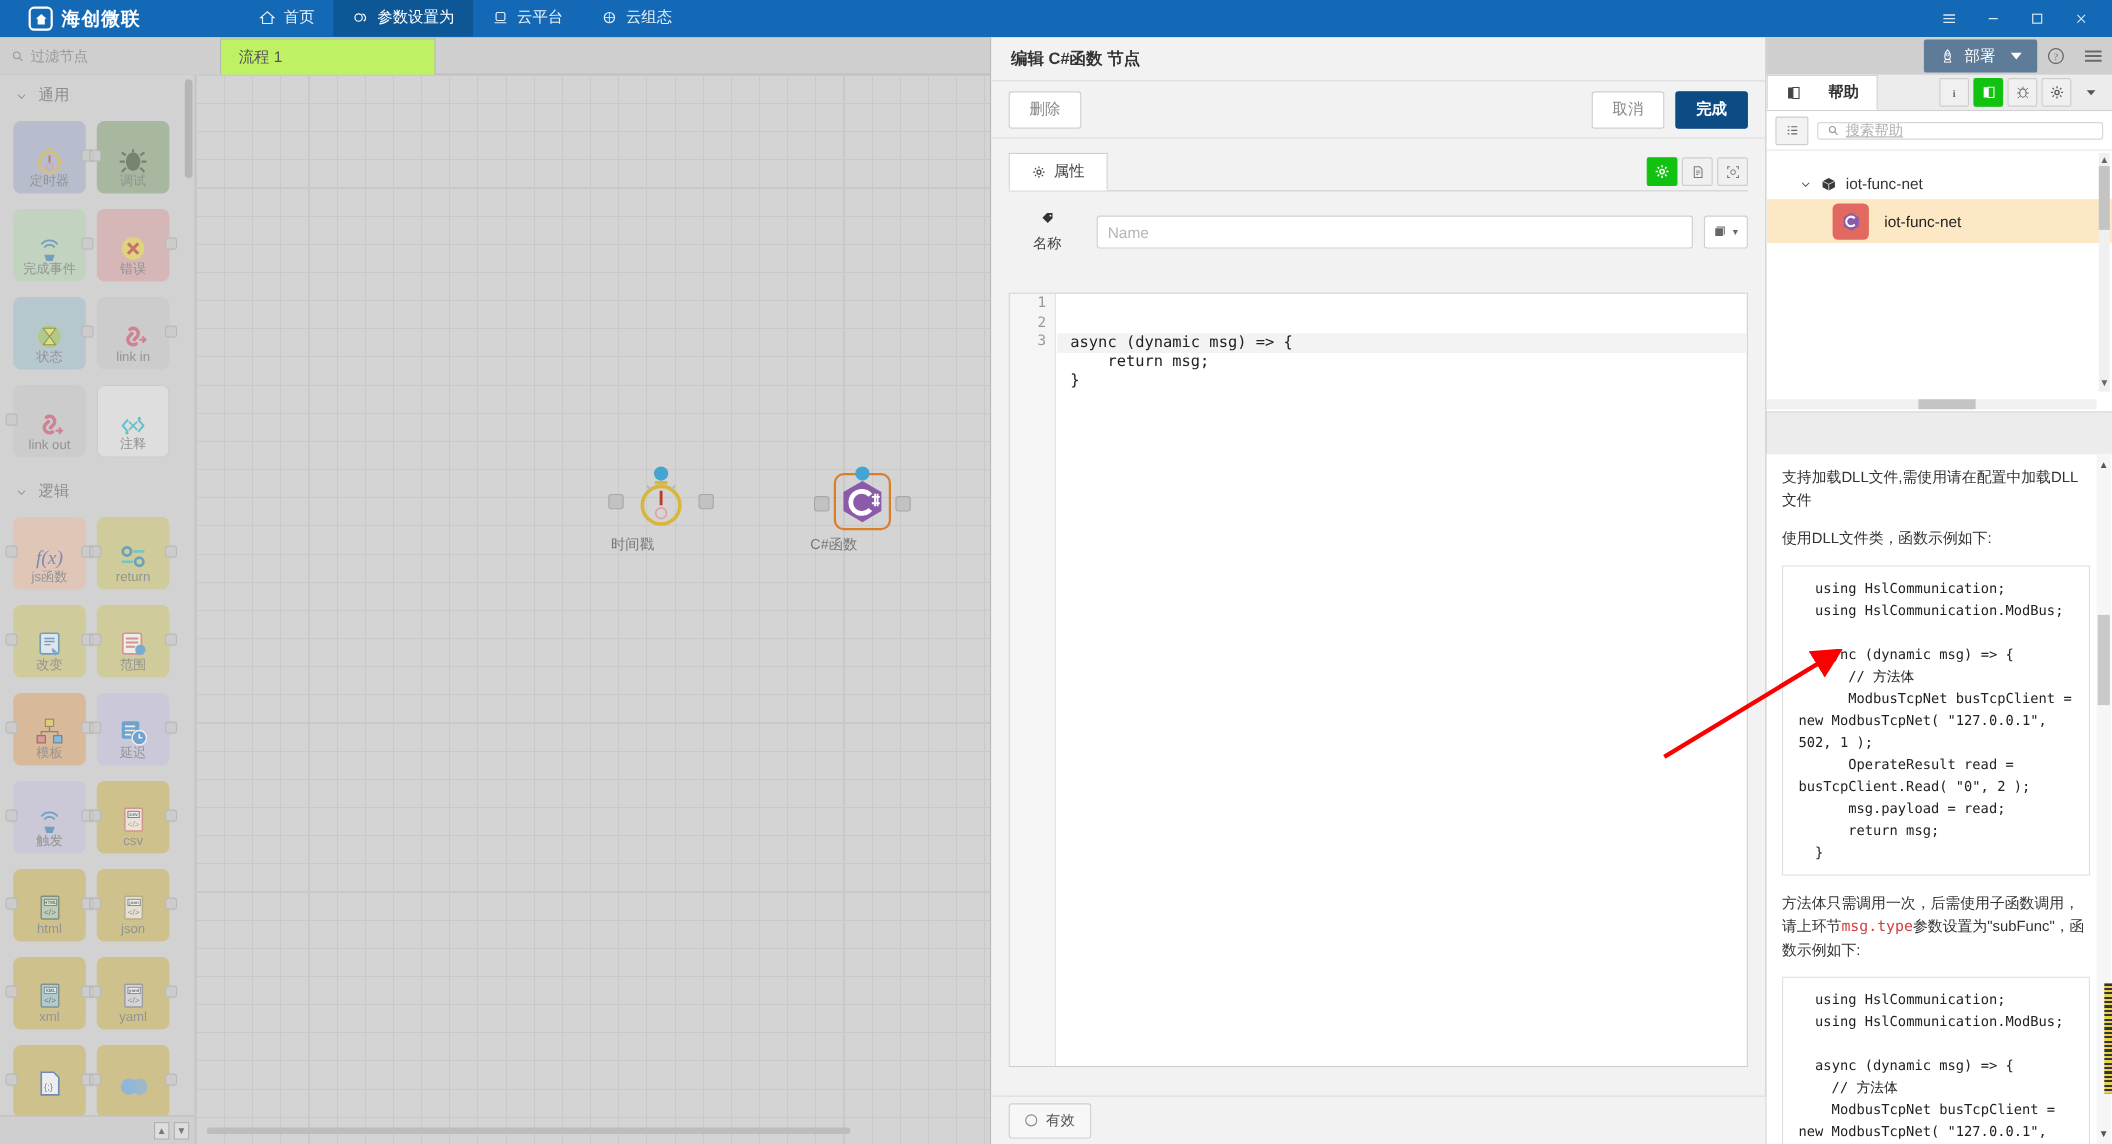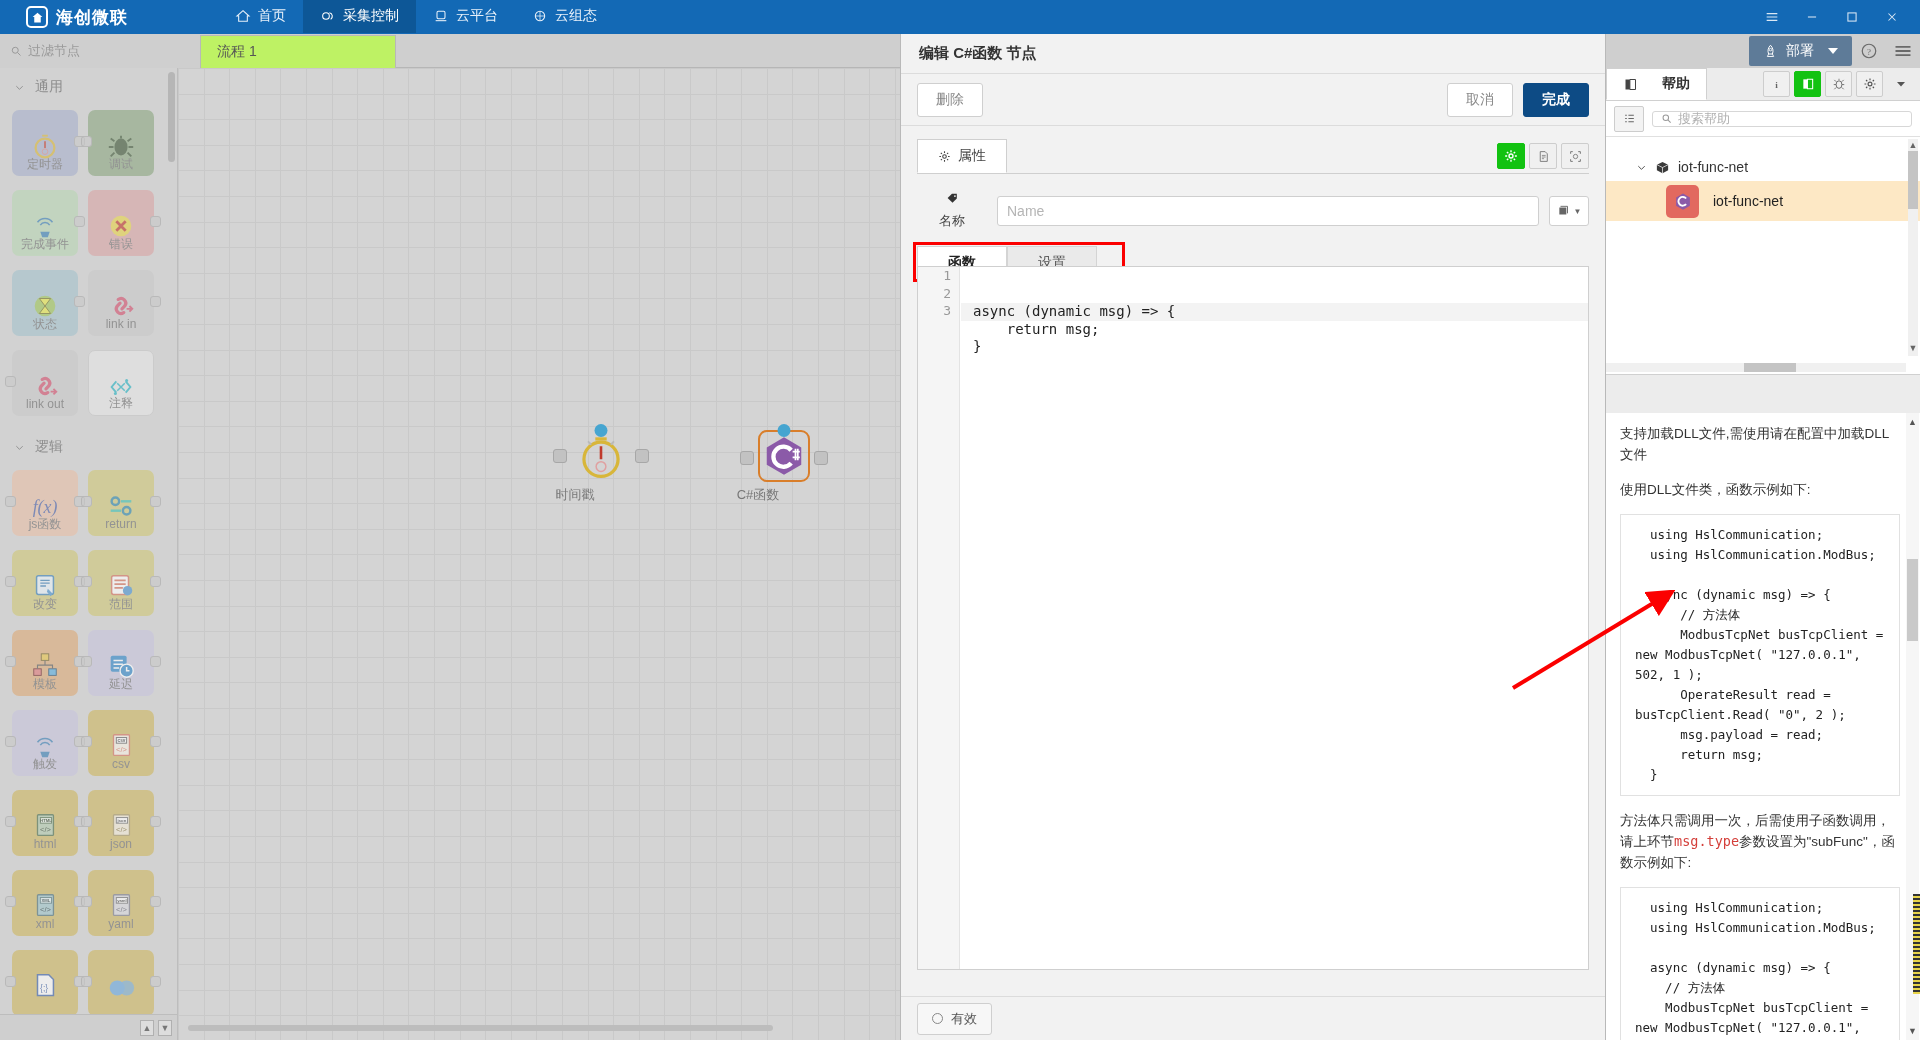--- a/index.html
+++ b/index.html
@@ -163,21 +163,21 @@
   .rtbtns{ margin-left:auto; display:flex; gap:4px; padding:0 6px 3px 0;}
   .rtbtn{ width:27px; height:26px; border:1px solid #cdcdcd; background:#f0f0f0; border-radius:2px;
           display:flex; align-items:center; justify-content:center; cursor:pointer; color:#666;}
   .rtbtn.green{ background:#12c211; border-color:#12c211; color:#fff;}
   .rtbtn.plain{ border:none; background:transparent;}
   .rsearchrow{ height:36px; display:flex; align-items:center; gap:8px; padding:0 8px; background:#fff;
                border-bottom:1px solid #e0e0e0;}
   .listbtn{ width:30px; height:26px; border:1px solid #cdcdcd; background:#f3f3f3; border-radius:2px;
             display:flex; align-items:center; justify-content:center; color:#666; cursor:pointer;}
   .rsearch{ flex:1; height:16px; border:1px solid #d7d7d7; border-radius:3px; display:flex;
-            align-items:center; gap:6px; padding:0 8px; color:#b0b0b0; font-size:13px; background:#fff;}
+            align-items:center; gap:6px; padding:0 8px; color:#b0b0b0; font-size:13px; background:#fff;text-decoration:underline;}
   .rtree{ position:relative; height:238px; background:#fff; border-bottom:1px solid #d0d0d0; overflow:hidden;}
   .tree-node{ display:flex; align-items:center; gap:8px; height:28px; padding-left:30px; font-size:14px; color:#333; cursor:pointer;}
   .tree-leaf{ display:flex; align-items:center; gap:14px; height:40px; padding-left:60px;
               background:#fde8c5; font-size:14px; color:#222; cursor:pointer;}
   .csicon{ width:33px; height:33px; background:#e2695f; border-radius:5px; display:flex;
            align-items:center; justify-content:center;}
   .vscroll{ position:absolute; right:2px; top:2px; width:10px; bottom:18px; background:#f0f0f0;}
   .vscroll .thumb{ position:absolute; left:0; top:12px; width:10px; height:58px; background:#c4c4c4;}
   .vs-up,.vs-dn{ position:absolute; right:2px; width:10px; height:12px; display:flex;
                  align-items:center; justify-content:center; color:#666; font-size:9px;}
@@ -216,21 +216,21 @@
         <svg width="16" height="16" viewBox="0 0 24 24">
             <path d="M12 4 L21 12 L18.5 12 L18.5 20 L5.5 20 L5.5 12 L3 12 Z" fill="none" stroke="#e8f1fa" stroke-width="1.6"></path>
           </svg>
         <span>首页</span>
       </div>
       <div class="item active">
         <svg width="16" height="16" viewBox="0 0 24 24">
             <circle cx="9" cy="12" r="5" fill="none" stroke="#fff" stroke-width="1.6"></circle>
             <path d="M14 7 C19 8 20 14 16 17" fill="none" stroke="#fff" stroke-width="1.6"></path>
           </svg>
-        <span>采集控制</span>
+        <span>参数设置为</span>
       </div>
       <div class="item">
         <svg width="16" height="16" viewBox="0 0 24 24">
             <rect x="6" y="5" width="12" height="11" rx="2" fill="none" stroke="#e8f1fa" stroke-width="1.6"></rect>
             <path d="M4 19 H20" stroke="#e8f1fa" stroke-width="1.6"></path>
           </svg>
         <span>云平台</span>
       </div>
       <div class="item">
         <svg width="16" height="16" viewBox="0 0 24 24">
@@ -658,25 +658,20 @@
       <input class="txtin" placeholder="Name" style="">
       <div class="smallbtn">
         <svg width="14" height="14" viewBox="0 0 24 24">
             <path d="M4 6 h12 v12 H4 z" fill="#666"></path>
             <path d="M6 4 h12 v12" fill="none" stroke="#666" stroke-width="1.6"></path>
           </svg>
         <span style="font-size:8px">▼</span>
       </div>
     </div>
 
-    <div class="subtabs">
-      <div class="redbox"></div>
-      <div class="subtab active">函数</div>
-      <div class="subtab">设置</div>
-    </div>
 
     <div class="editor">
       <div class="gutter">
         <div>1</div>
         <div>2</div>
         <div>3</div>
       </div>
       <div class="code">
         <span class="line1">async (dynamic msg) =&gt; {</span><span>    return msg;</span>
 <span>}</span>

